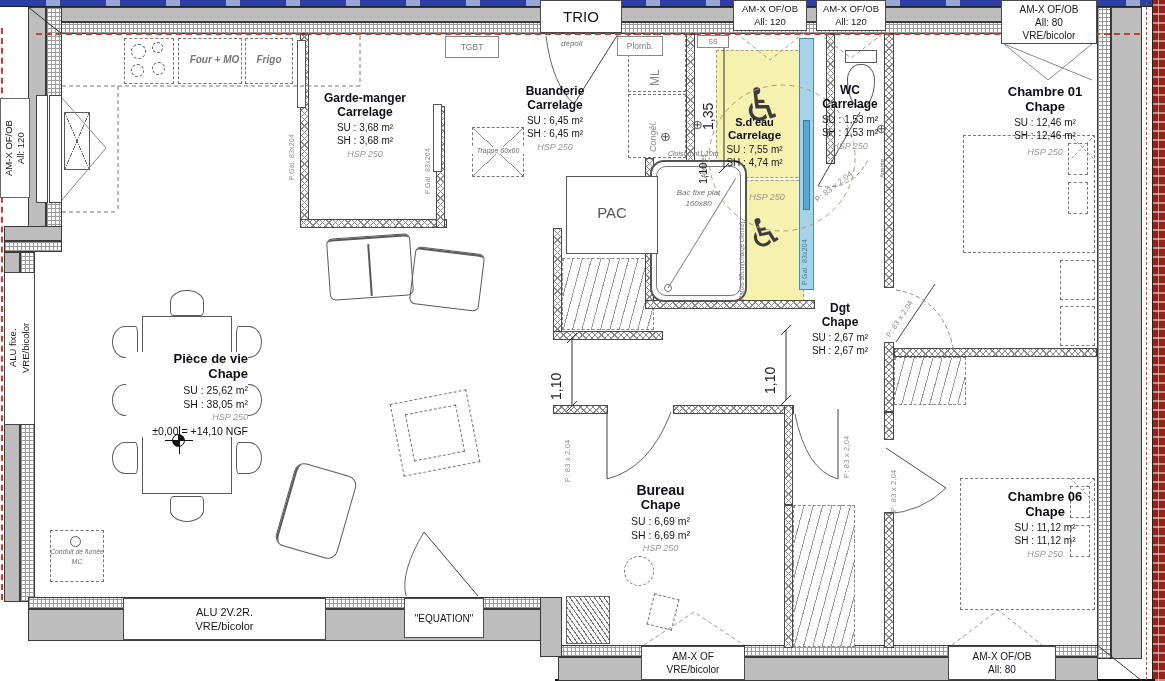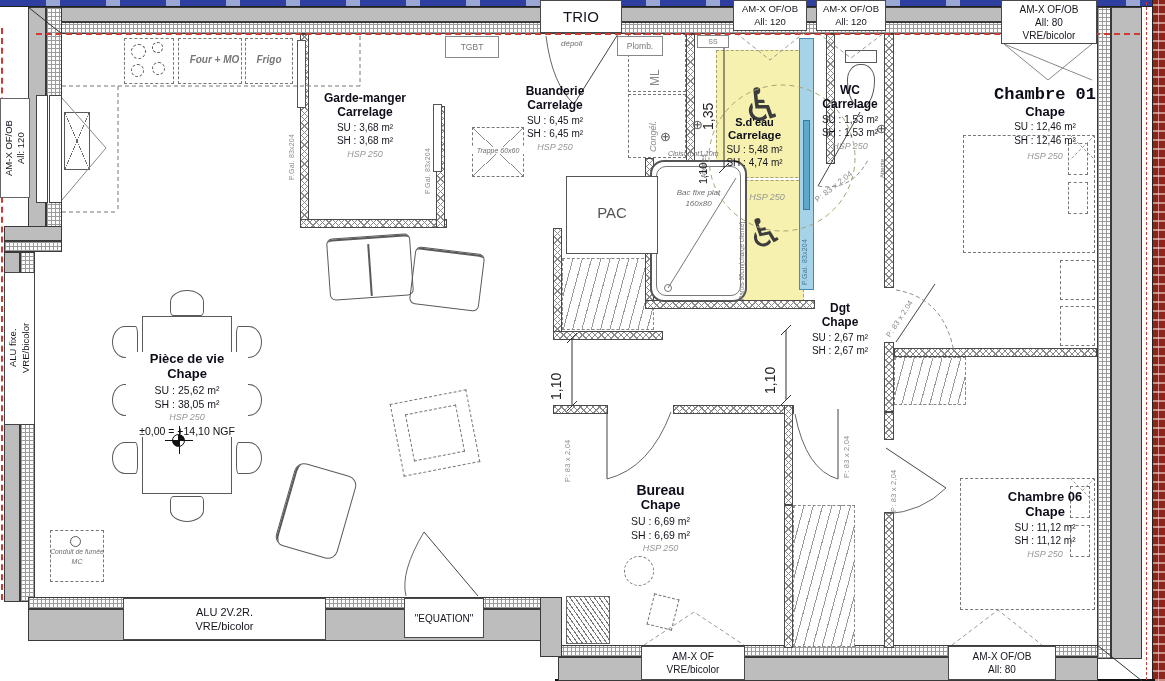--- a/index.html
+++ b/index.html
@@ -249,39 +249,39 @@
   <div class="abs roomlabel" style="left:495px;top:85px;width:120px;">
     <div class="rn">Buanderie</div>
     <div class="rn">Carrelage</div>
     <div class="rs">SU : 6,45 m²</div>
     <div class="rs">SH : 6,45 m²</div>
     <div class="hsp">HSP 250</div>
   </div>
   <div class="abs roomlabel" style="left:697px;top:116px;width:115px;">
     <div class="rn" style="font-size:11px;">S.d'eau</div>
     <div class="rn" style="font-size:11.5px;">Carrelage</div>
-    <div class="rs">SU : 5,48 m²</div>
+    <div class="rs">SU : 7,55 m²</div>
     <div class="rs">SH : 4,74 m²</div>
   </div>
   <div class="abs hsp" style="left:736px;top:190px;width:62px;text-align:center;z-index:22;">HSP 250</div>
   <div class="abs roomlabel" style="left:802px;top:84px;width:96px;">
     <div class="rn">WC</div>
     <div class="rn">Carrelage</div>
     <div class="rs">SU : 1,53 m²</div>
     <div class="rs">SH : 1,53 m²</div>
     <div class="hsp">HSP 250</div>
   </div>
   <div class="abs roomlabel" style="left:950px;top:85px;width:190px;">
-    <div class="rn" style="font-size:17px;font-family:Liberation Mono, monospace;">Chambre 01</div>
+    <div class="rn" style="font-size:13px;">Chambre 01</div>
     <div class="rn" style="font-size:13px;">Chape</div>
     <div class="rs">SU : 12,46 m²</div>
     <div class="rs">SH : 12,46 m²</div>
     <div class="hsp" style="margin-top:5px;">HSP 250</div>
   </div>
-  <div class="abs roomlabel" style="left:126px;top:352px;width:122px;background:#fff;z-index:25;">
+  <div class="abs roomlabel" style="left:126px;top:352px;width:122px;background:#fff;z-index:25;text-align:right;">
     <div class="rn" style="font-size:13px;">Pièce de vie</div>
     <div class="rn" style="font-size:13px;">Chape</div>
     <div class="rs" style="font-size:10.5px;">SU : 25,62 m²</div>
     <div class="rs" style="font-size:10.5px;">SH : 38,05 m²</div>
     <div class="hsp">HSP 250</div>
     <div class="lvl">±0,00 = +14,10 NGF</div>
   </div>
 
   <div class="abs" style="left:172px;top:434px;width:13px;height:13px;border:1.5px solid #111;border-radius:50%;z-index:26;
               background:conic-gradient(#111 0 90deg,#fff 90deg 180deg,#111 180deg 270deg,#fff 270deg);"></div>

